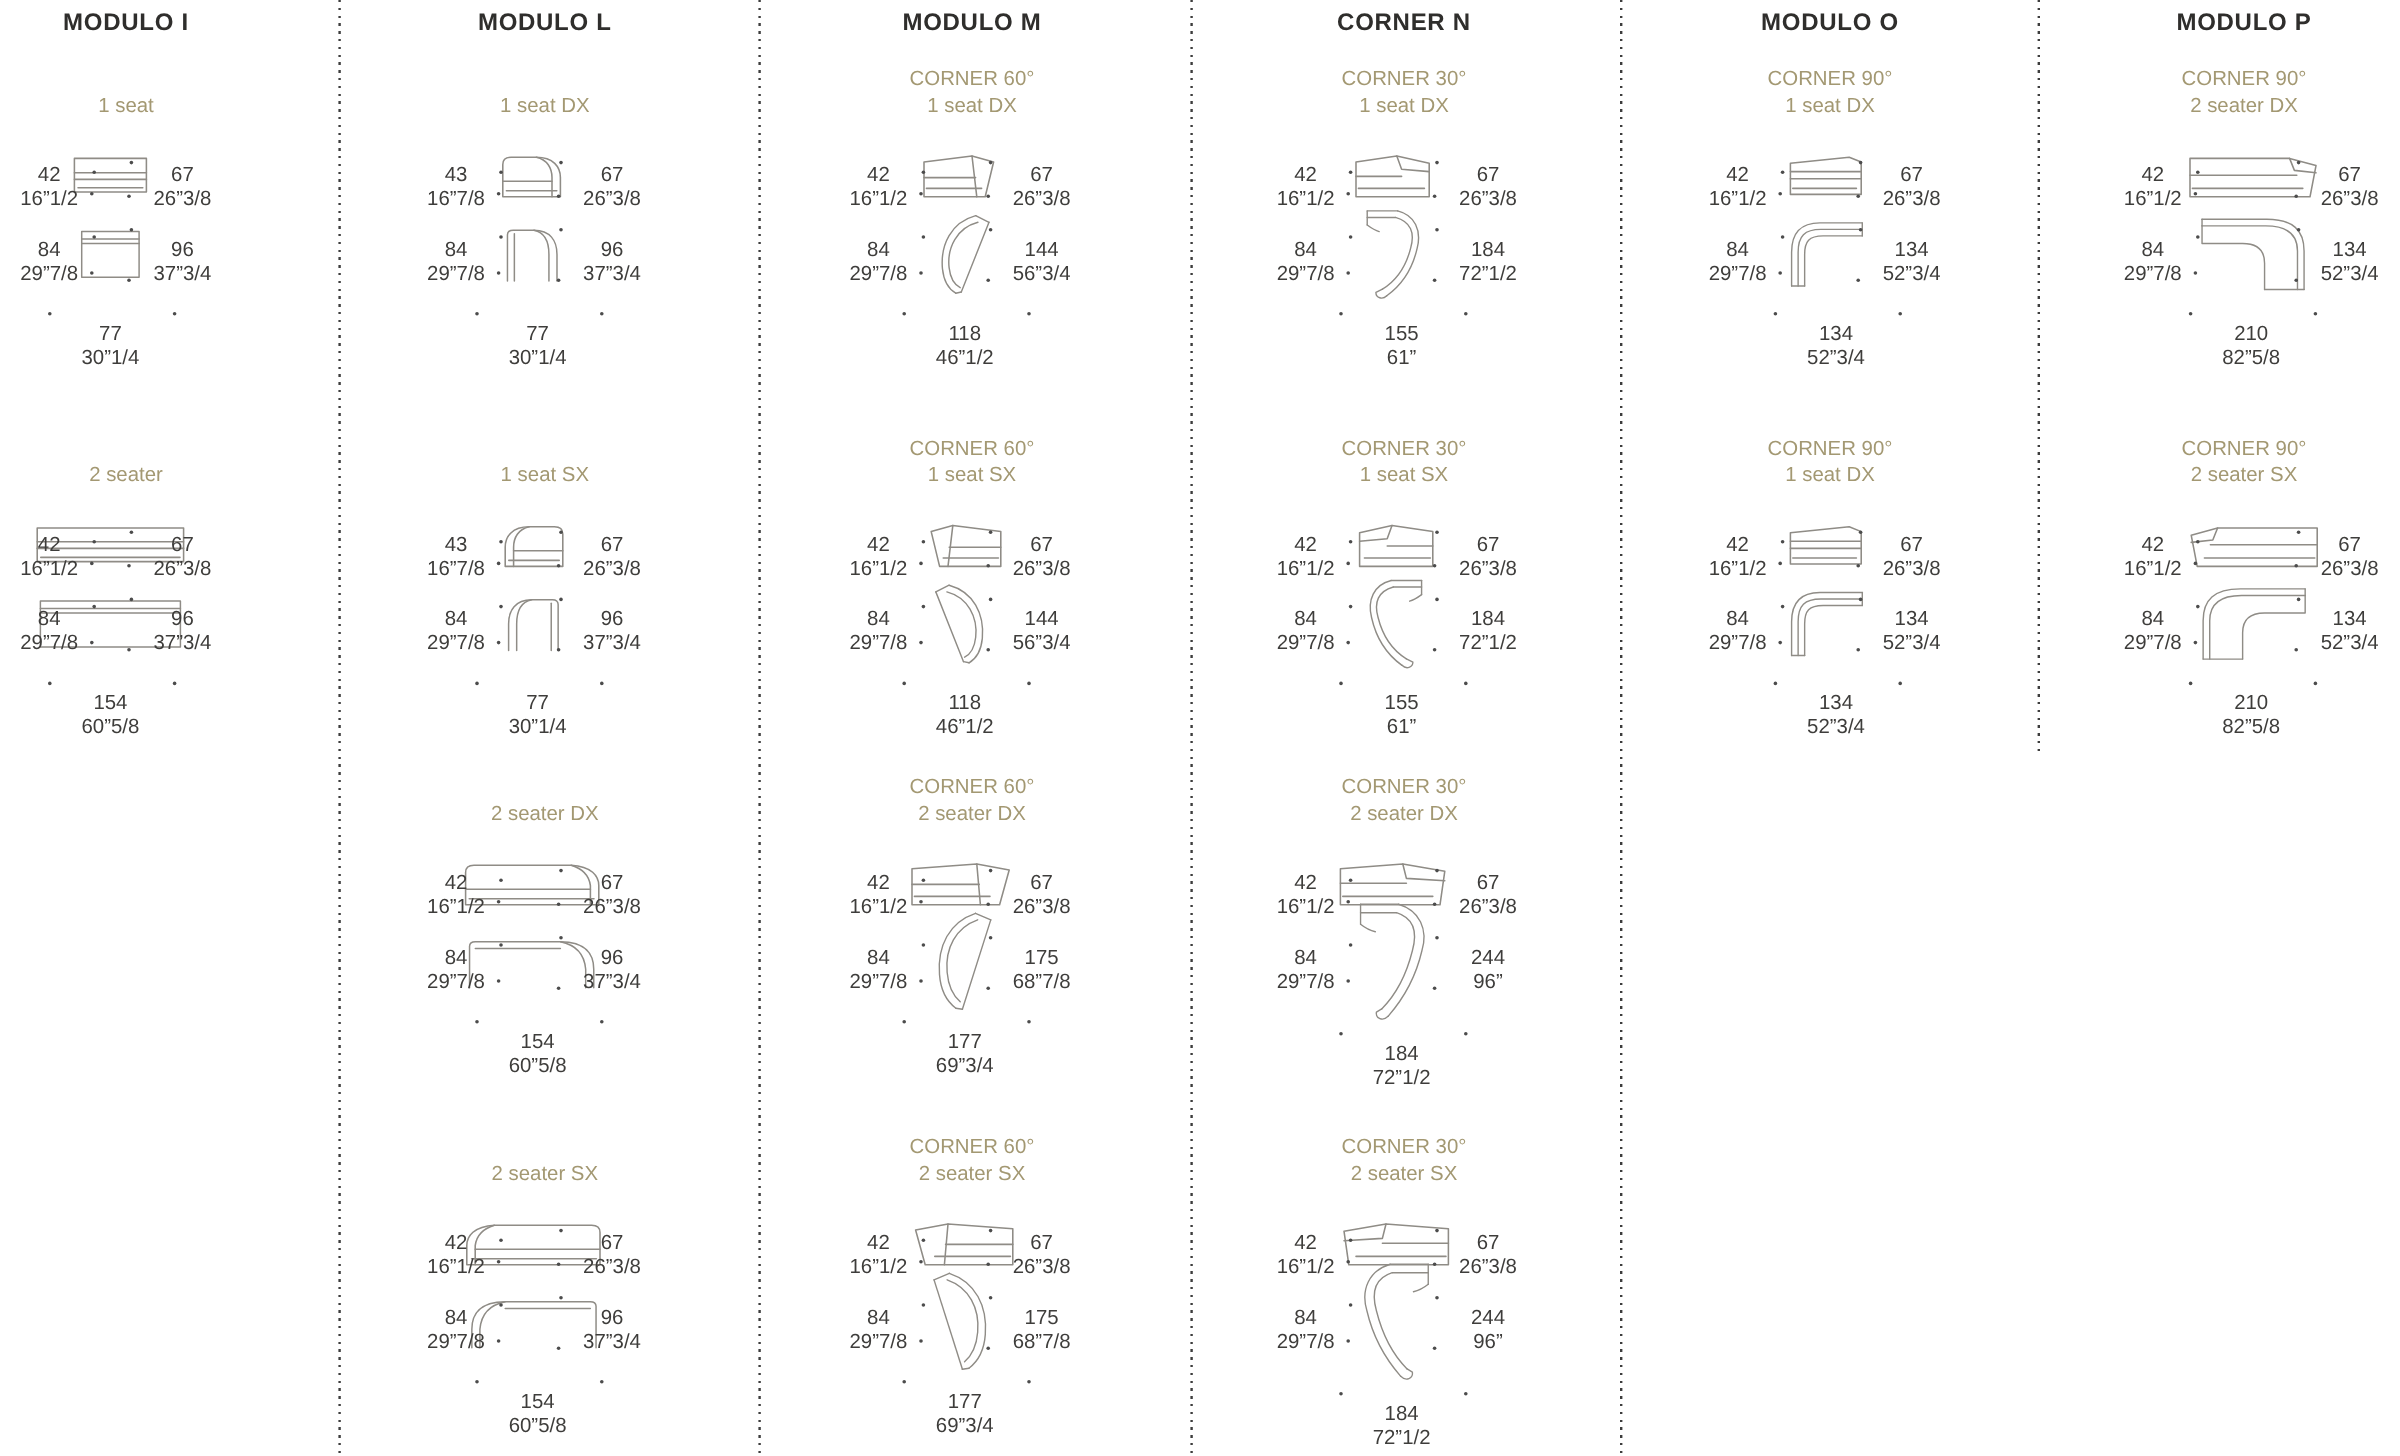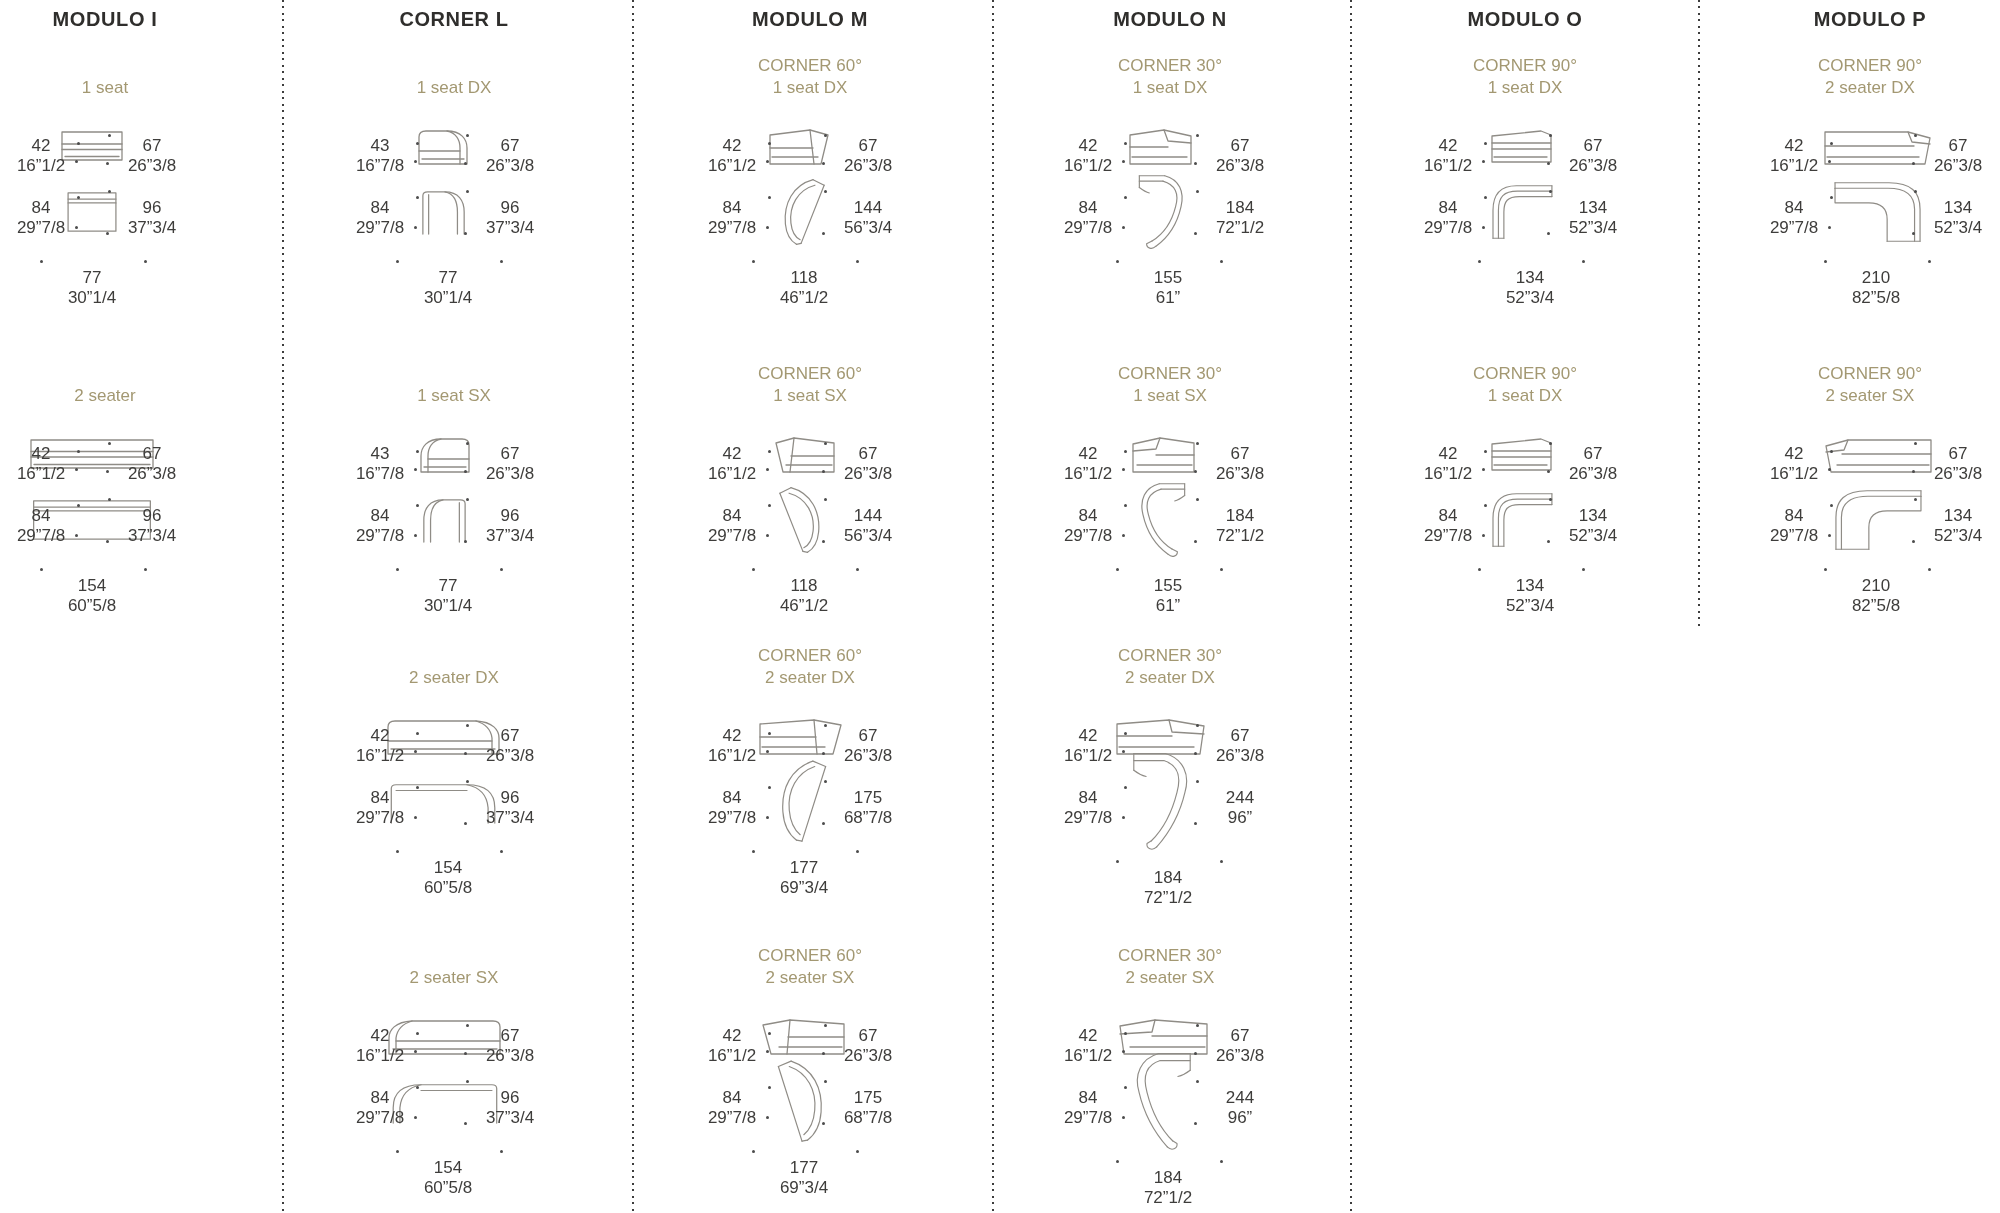--- a/index.html
+++ b/index.html
@@ -113,21 +113,21 @@
         <div class="dot" style="left: 106px; top: 182px;"></div>
         <div class="dim" style="left: 32px; top: 218px;">
           <div>154</div>
           <div>60”5/8</div>
         </div>
         <div class="dot" style="left: 40px; top: 210px;"></div>
         <div class="dot" style="left: 144px; top: 210px;"></div>
       </div>
     </div>
     <div class="column" style="left: 282px; width: 350px;">
-      <div class="col-title" style="left: 22px;">CORNER L</div>
+      <div class="col-title" style="left: 22px;">MODULO L</div>
       <div class="section" style="top: 50px; height: 300px;">
         <div class="sec-label" style="left: 22px; top: 28px;">1 seat DX</div>
         <div class="diag" style="left: 134px; top: 76px;"><svg width="56" height="40" viewBox="0 0 56 40" fill="none" stroke="#8f8c86" stroke-width="1.3" stroke-linejoin="round" stroke-linecap="round">
             <g>
               <path d="M3,38 V11 Q3,5 10,5 H31 C45,5 51,13 51,22 V38 Z"></path>
               <path d="M31,5 C40,7 44,14 44,22 V38"></path>
               <path d="M3,25 H44"></path>
               <path d="M6,33 H48"></path>
             </g>
           </svg></div>
@@ -515,21 +515,21 @@
         <div class="dot" style="left: 190px; top: 182px;"></div>
         <div class="dim" style="left: 112px; top: 218px;">
           <div>177</div>
           <div>69”3/4</div>
         </div>
         <div class="dot" style="left: 120px; top: 210px;"></div>
         <div class="dot" style="left: 224px; top: 210px;"></div>
       </div>
     </div>
     <div class="column" style="left: 992px; width: 358px;">
-      <div class="col-title" style="left: 28px;">MODULO N</div>
+      <div class="col-title" style="left: 28px;">CORNER N</div>
       <div class="section" style="top: 50px; height: 300px;">
         <div class="sec-label" style="left: 28px; top: 6px;">CORNER 30°</div>
         <div class="sec-label" style="left: 28px; top: 28px;">1 seat DX</div>
         <div class="diag" style="left: 135px; top: 76px;"><svg width="70" height="40" viewBox="0 0 70 40" fill="none" stroke="#8f8c86" stroke-width="1.3" stroke-linejoin="round" stroke-linecap="round">
             <g>
               <path d="M3,38 V9 L37,4 L64,10 V38 Z"></path>
               <path d="M37,4 L41,15 L64,17"></path>
               <path d="M3,21 H41"></path>
               <path d="M5,31 H60"></path>
             </g>

